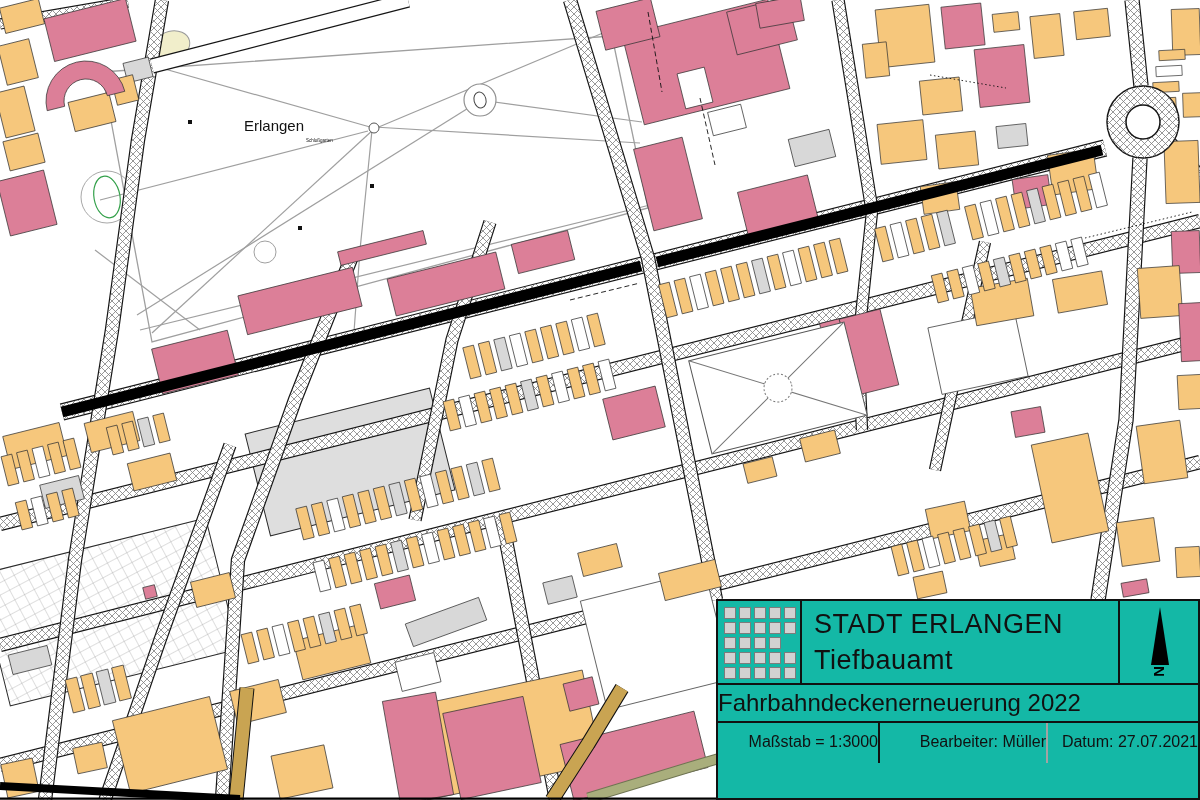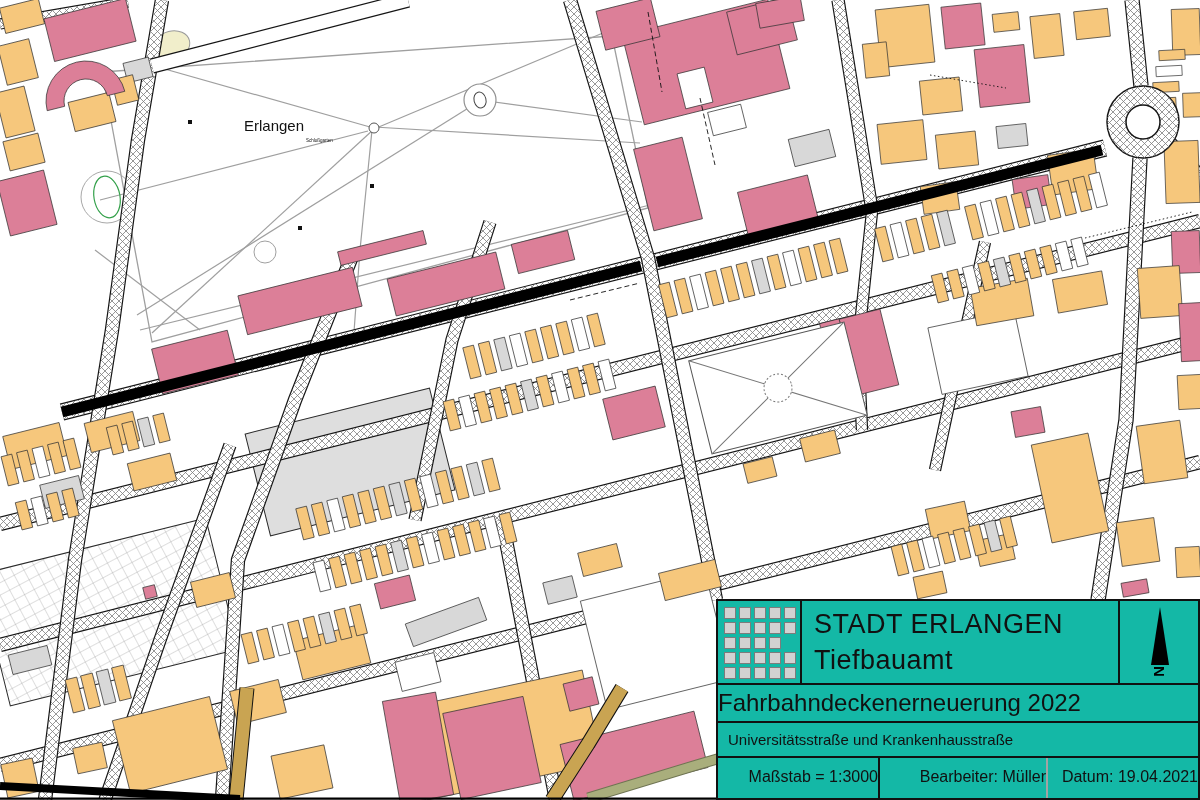--- a/index.html
+++ b/index.html
@@ -411,20 +411,19 @@
         <div>Tiefbauamt</div>
       </div>
       <div class="tb-north">
         <svg width="80" height="82">
           <polygon points="40,6 49,64 31,64" fill="#000"></polygon>
         </svg>
         <div class="nN">N</div>
       </div>
     </div>
     <div class="tb-r2">Fahrbahndeckenerneuerung 2022</div>
-    <div class="tb-r3">Universitätsstraße und Krankenhausstraße</div>
     <div class="tb-r4">
       <div class="tb-c1">Maßstab = 1:3000</div>
       <div class="tb-c2">Bearbeiter: Müller</div>
-      <div class="tb-c3">Datum: 19.04.2021</div>
+      <div class="tb-c3">Datum: 27.07.2021</div>
     </div>
   </div>
 </div>
 
 </body></html>

